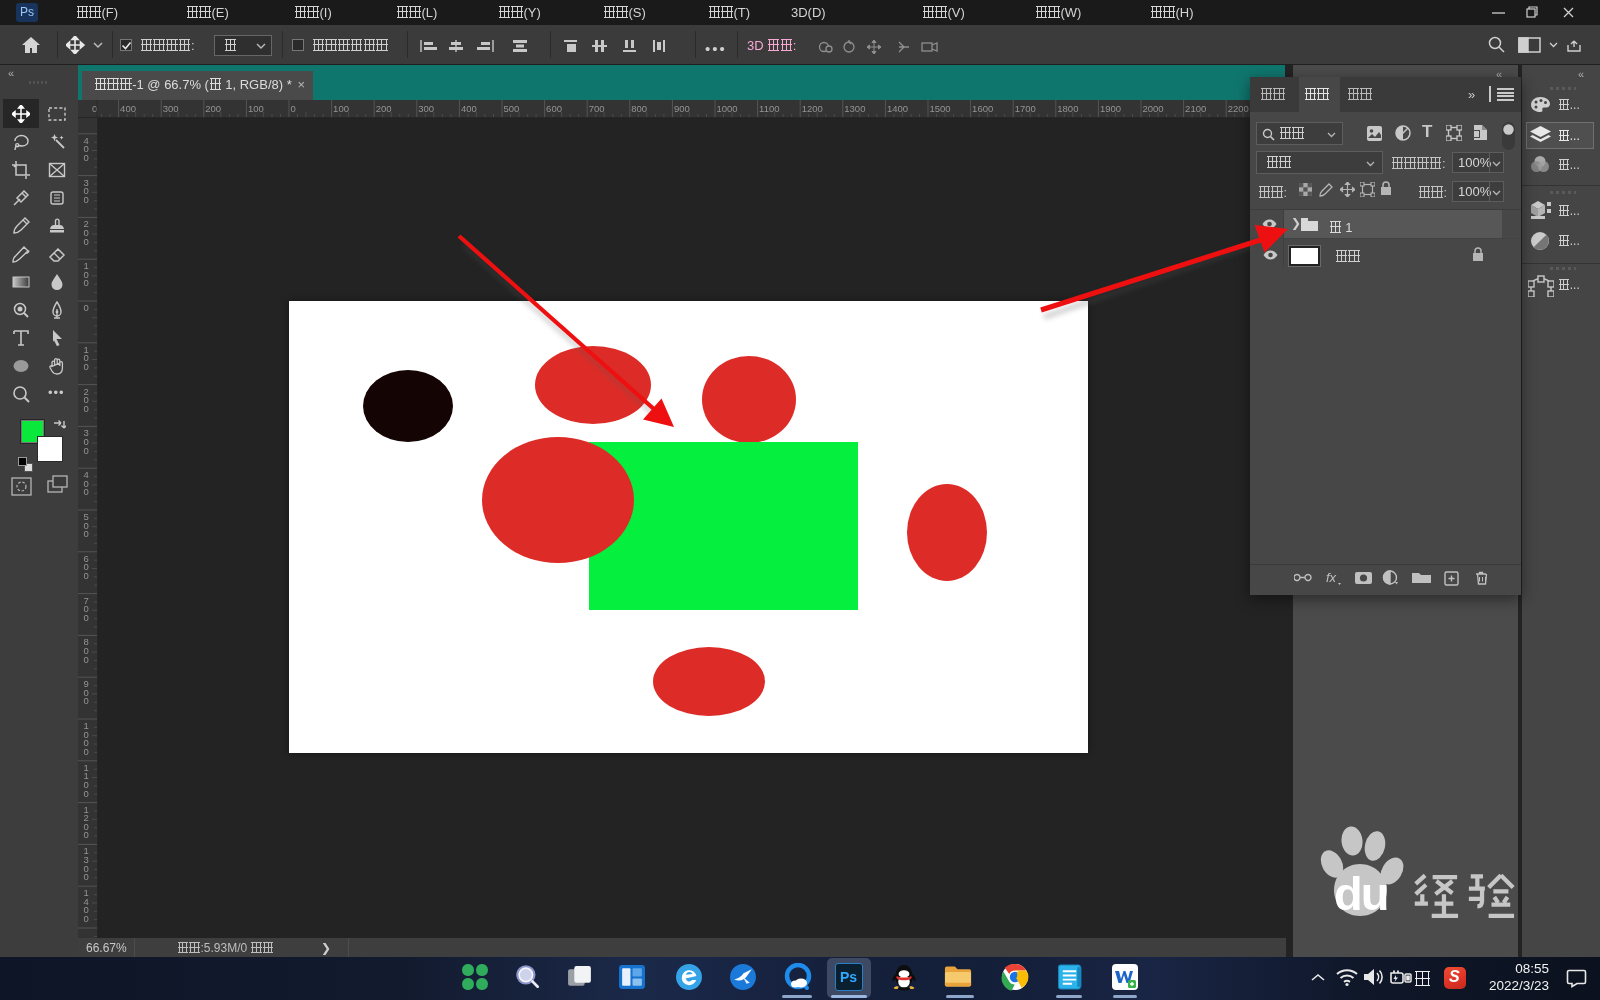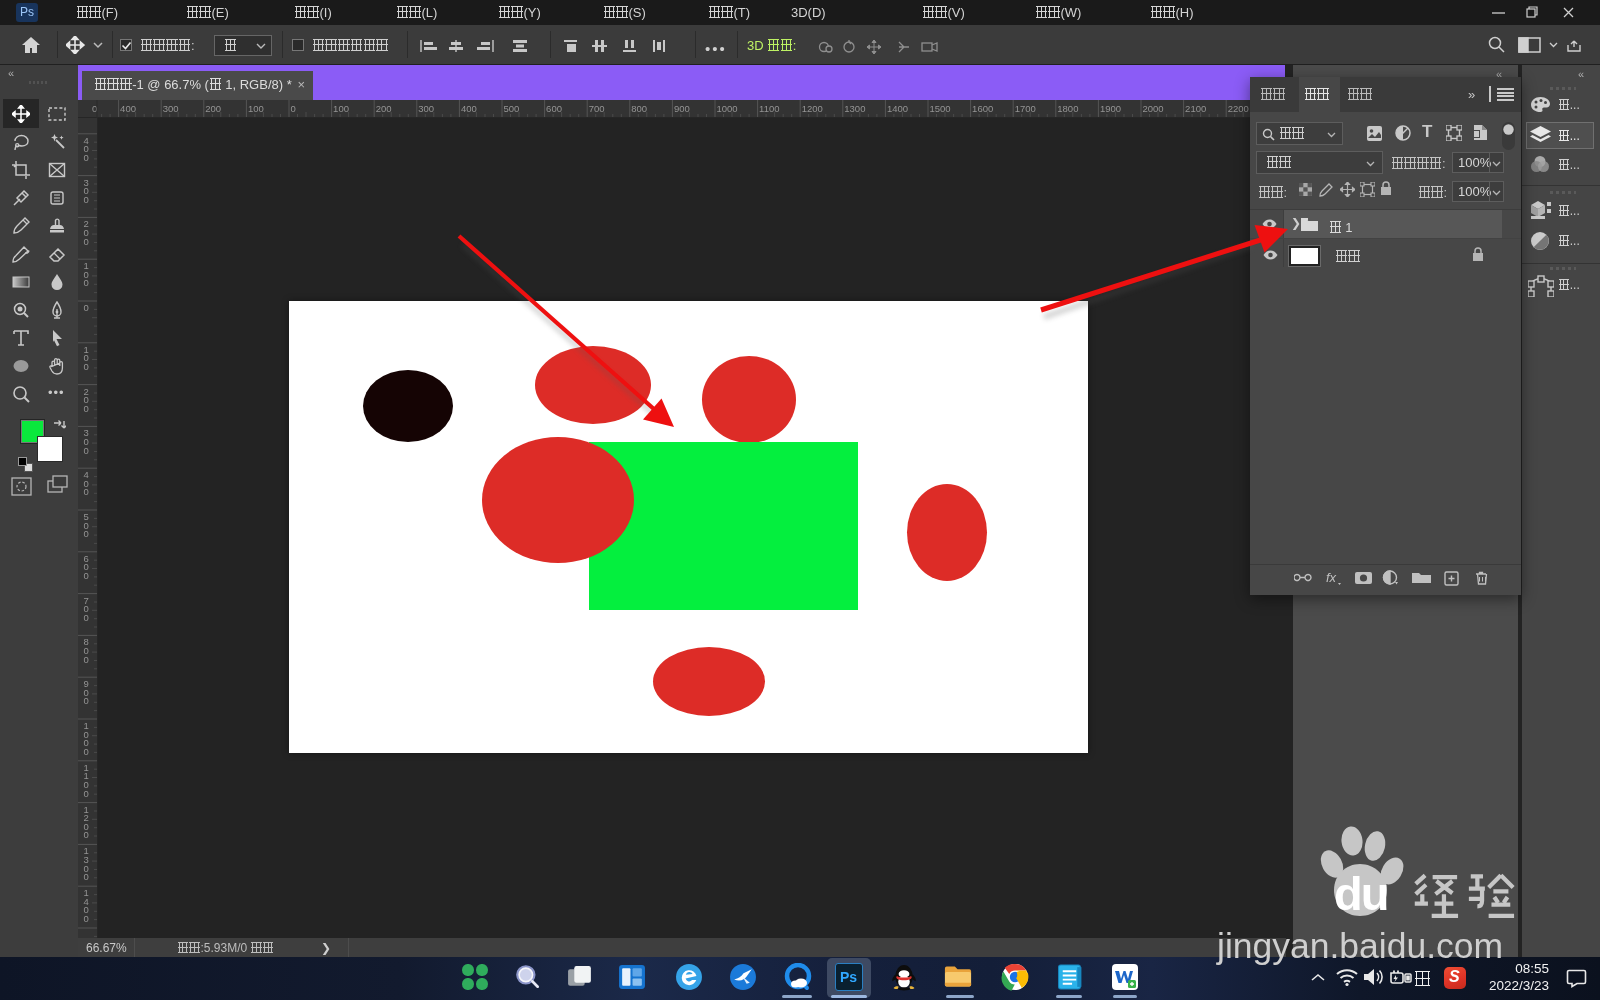--- a/index.html
+++ b/index.html
@@ -12,21 +12,21 @@
 linear-gradient(currentColor,currentColor) 0 100%/100% 1px,
 linear-gradient(currentColor,currentColor) 10% 0/1px 100%,
 linear-gradient(currentColor,currentColor) 90% 0/1px 100%,
 linear-gradient(currentColor,currentColor) 50% 0/1px 100%;
 background-repeat:no-repeat}
 #menubar{left:0;top:0;width:1600px;height:25px;background:#1a1a1a;color:#d4d4d4;font-size:13px}
 .mitem{position:absolute;top:5px;white-space:nowrap}
 #optbar{left:0;top:25px;width:1600px;height:40px;background:#3b3b3b;border-bottom:1px solid #202020;color:#cfcfcf;font-size:13px}
 .vsep{position:absolute;top:6px;width:1px;height:27px;background:#2b2b2b}
 #toolbar{left:0;top:65px;width:78px;height:892px;background:#3d3d3d}
-#tabbar{left:78px;top:65px;width:1207px;height:35px;background:#8b5cf6}
+#tabbar{left:78px;top:65px;width:1207px;height:35px;background:#0f766e}
 #tab{position:absolute;left:4px;top:6px;width:231px;height:29px;background:#4a4a4a;color:#dcdcdc;font-size:13px;line-height:28px;padding-left:12px}
 #hruler{left:78px;top:100px;width:1208px;height:18px;background:#333}
 #vruler{left:78px;top:118px;width:20px;height:820px;background:#333}
 #canvas{left:289px;top:301px;width:799px;height:452px;background:#fff;box-shadow:0 0 7px rgba(0,0,0,.4)}
 .ell{position:absolute;border-radius:50%}
 #statusbar{left:78px;top:938px;width:1208px;height:28px;background:#3e3e3e;color:#c8c8c8;font-size:12px}
 #dock{left:1293px;top:65px;width:225px;height:892px;background:#4b4b4b}
 #iconcol{left:1522px;top:65px;width:78px;height:892px;background:#454545;color:#cfcfcf;font-size:12px}
 #panel{left:1250px;top:77px;width:271px;height:518px;background:#474747;box-shadow:0 4px 14px rgba(0,0,0,.45);color:#cfcfcf;font-size:13px}
 #taskbar{left:0;top:957px;width:1600px;height:43px;background:linear-gradient(90deg,#0e1526 0%,#121a2e 25%,#1b2949 40%,#15203c 52%,#131e38 62%,#192544 72%,#0f1729 85%,#0b111e 100%)}
@@ -102,21 +102,21 @@
         <rect x="211" y="0" width="3" height="8" stroke="none"></rect>
 <rect x="233" y="0" width="2" height="12" stroke="none"></rect>
         <rect x="243" y="0" width="2" height="12" stroke="none"></rect>
         <rect x="237" y="2" width="4" height="8" stroke="none"></rect>
 </g>
     </svg>
 <div class="vsep" style="left:550px"></div>
     <div class="vsep" style="left:695px"></div>
 <div class="ab" style="left:705px;top:15px;color:#d0d0d0;font-size:15px;letter-spacing:2px">•••</div>
 <div class="vsep" style="left:737px"></div>
-<div class="ab" style="left:747px;top:13px;font-size:13px;color:#bef264">3D <i class="z"></i><i class="z"></i>:</div>
+<div class="ab" style="left:747px;top:13px;font-size:13px;color:#f9a8d4">3D <i class="z"></i><i class="z"></i>:</div>
 <svg class="ab" style="left:817px;top:15px" width="140" height="14" viewBox="0 0 140 14">
       <g stroke="#8f8f8f" stroke-width="1.3" fill="none">
 <circle cx="7" cy="7" r="4.5"></circle>
         <circle cx="12" cy="9" r="3" fill="#3a3a3a"></circle>
 <circle cx="32" cy="7" r="5"></circle>
         <path d="M32 2v-2M32 2l2 2"></path>
 <path d="M57 0v14M50 7h14M57 0l-2 2.5h4zM57 14l-2-2.5h4zM50 7l2.5-2v4zM64 7l-2.5-2v4z" fill="#8f8f8f" stroke-width="1"></path>
 <path d="M82 2l5 5-5 5M82 7h10"></path>
 <rect x="105" y="3" width="10" height="8"></rect>
         <path d="M115 5l5-2v8l-5-2"></path>
@@ -930,14 +930,13 @@
 <svg class="ab" style="left:196px;top:53px" width="48" height="48" viewBox="0 0 102 100">
 <g stroke="#c6c6c6" stroke-width="9" fill="none">
 <path d="M30 4L10 22M32 24L10 44M8 64h28M24 44v20M46 8h52M54 16l34 26M88 16L52 44M70 44v42M50 64h40M44 90h56"></path>
 </g>
     </svg>
 <svg class="ab" style="left:252px;top:53px" width="48" height="48" viewBox="0 0 102 100">
 <g stroke="#c6c6c6" stroke-width="9" fill="none">
 <path d="M8 6h26M22 6v24M4 32h34M32 32v26q0 12-10 12M4 54h28M72 4L46 30M72 4l26 26M56 38h32M58 50l8 12M86 50l-8 12M52 66h40M46 90h54"></path>
 </g>
     </svg>
-<div class="ab" style="left:2px;top:106px;font-size:35.5px;color:#cfcfcf">jingyan.baidu.com</div>
 </div>
 
 </body></html>

